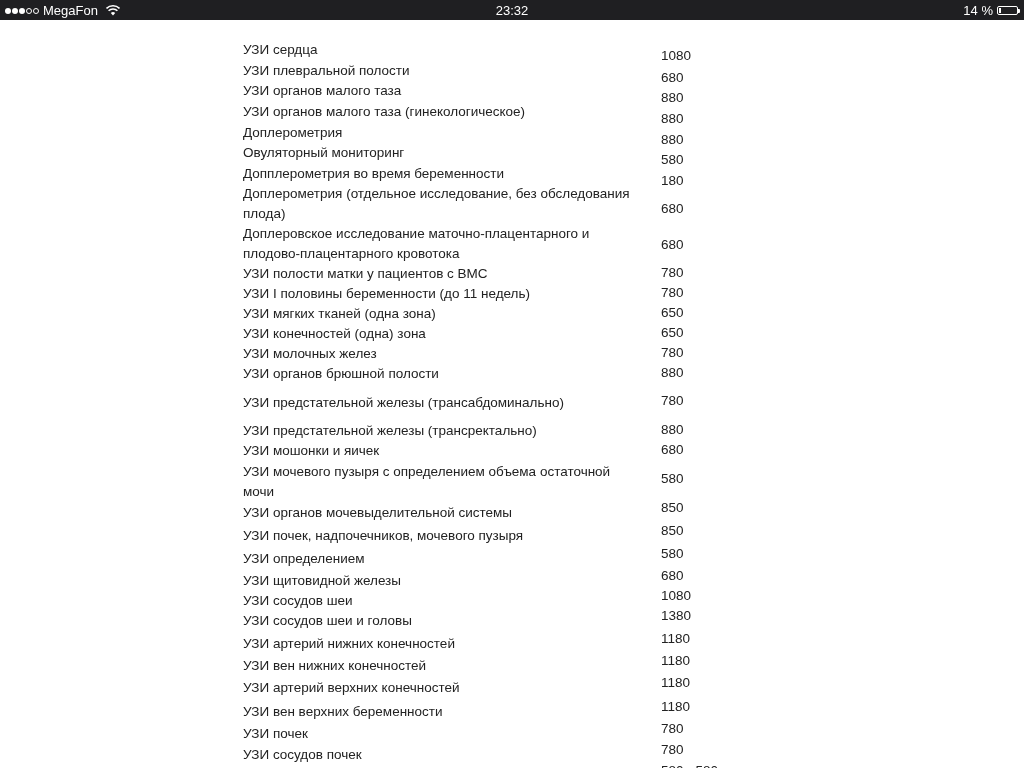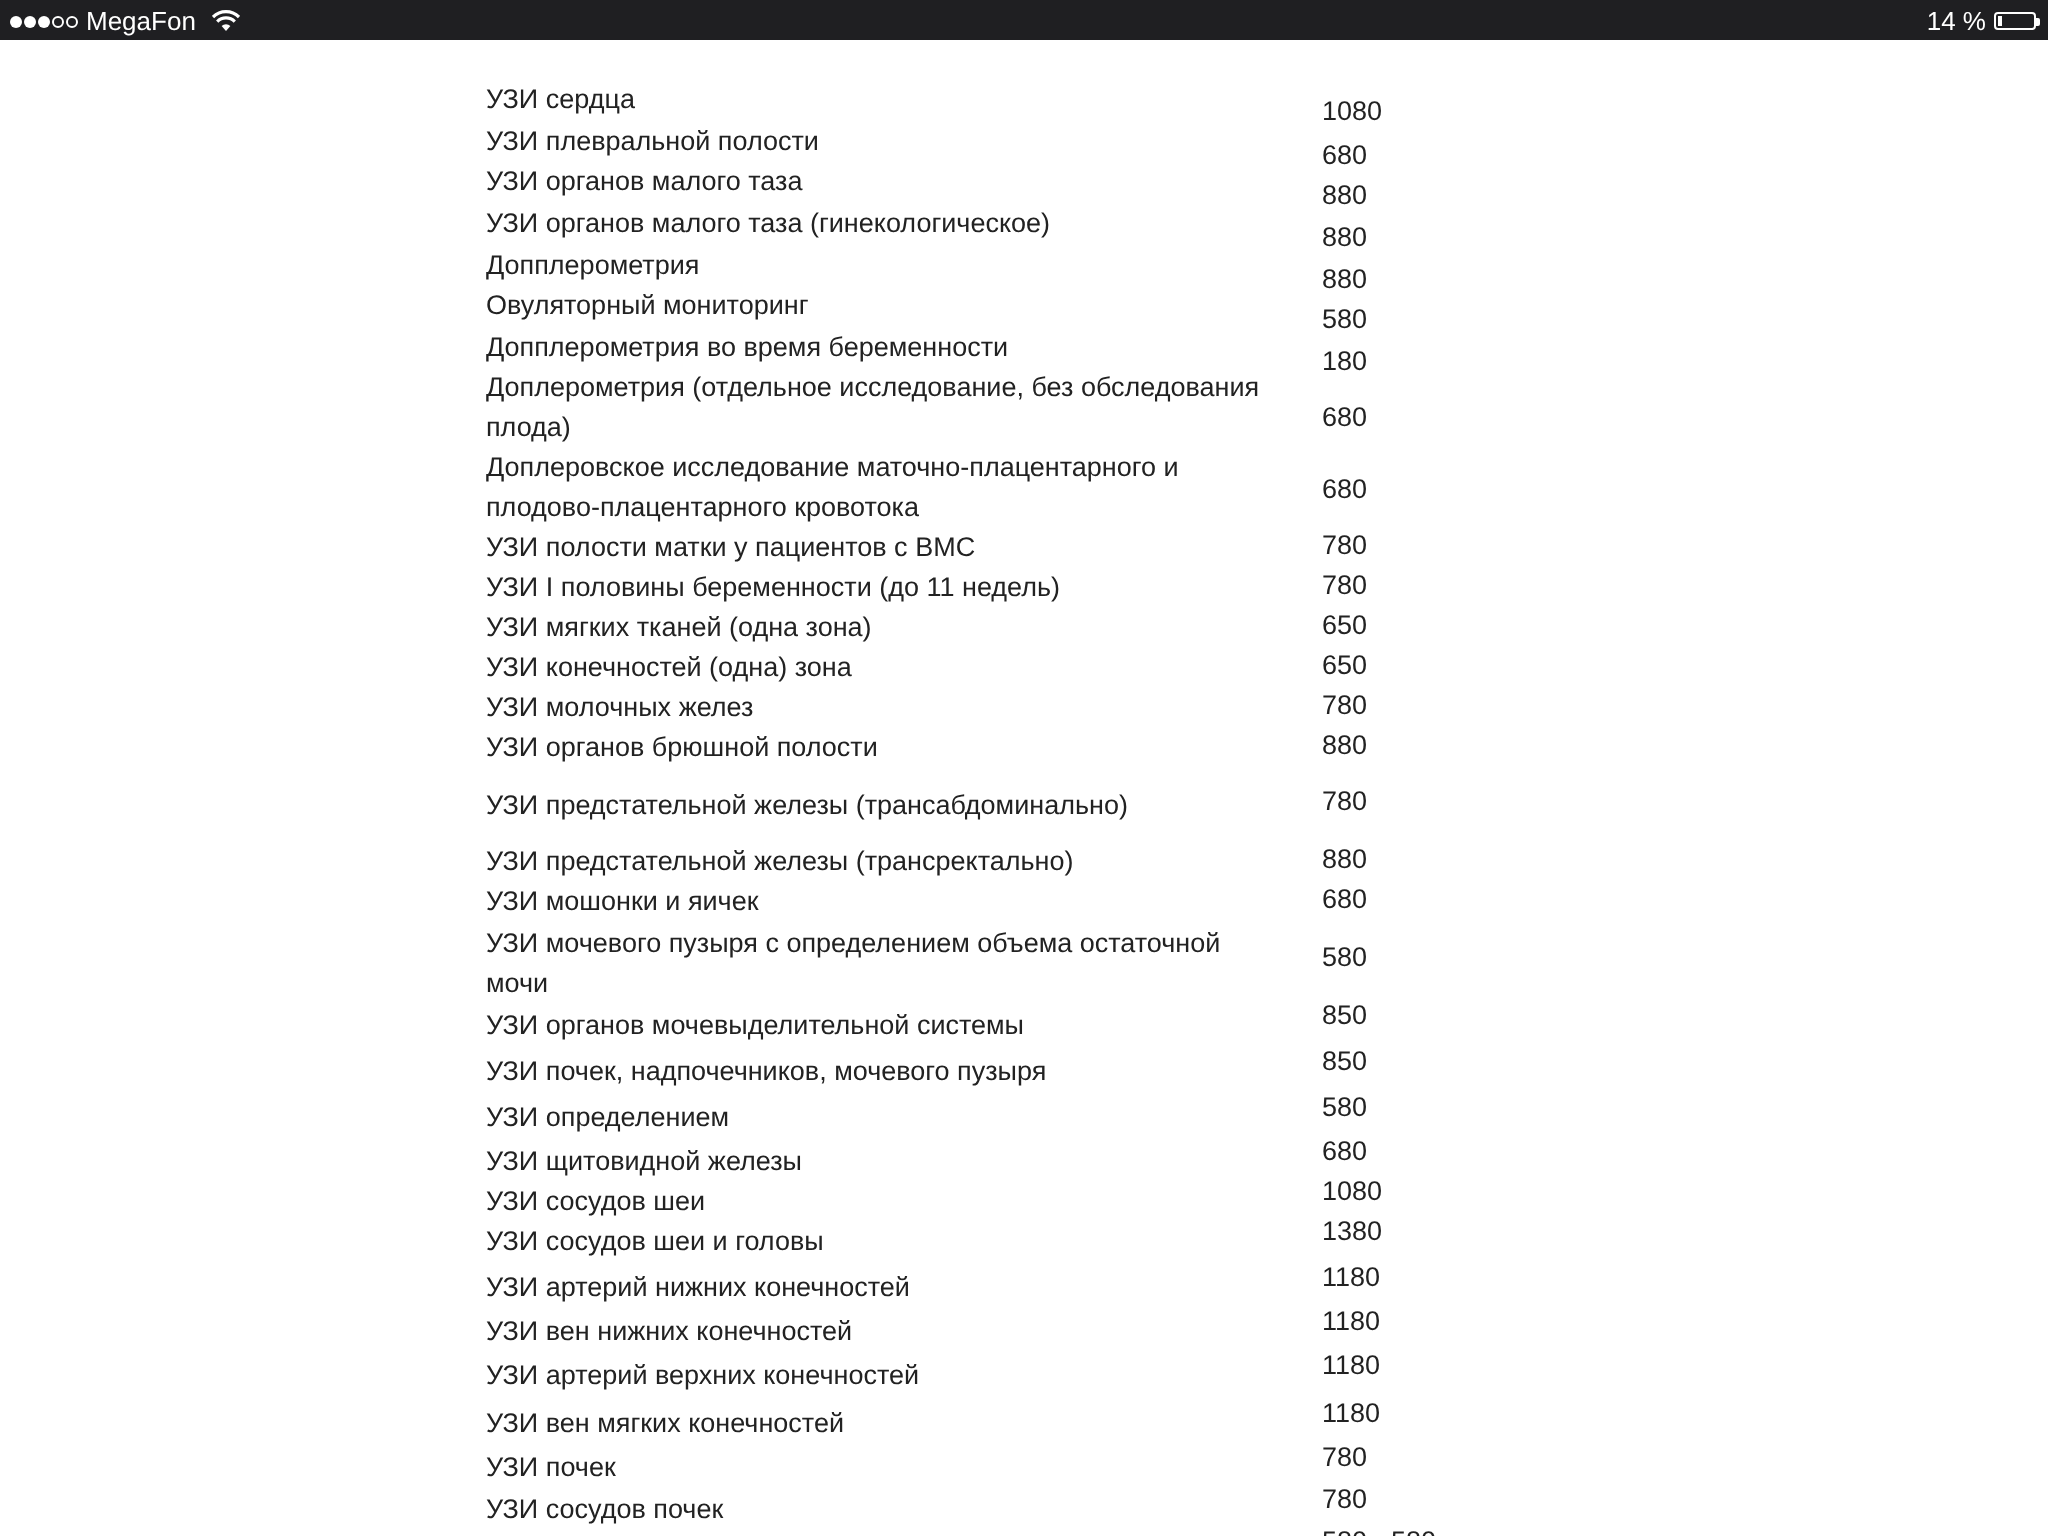--- a/index.html
+++ b/index.html
@@ -33,20 +33,21 @@
         <span class="dot off"></span>
         <span class="dot off"></span>
     </div>
     <span>MegaFon</span>
     <svg class="wifi" viewBox="0 0 14 11">
       <path d="M7 10.5 L4.8 8 A3.2 3.2 0 0 1 9.2 8 Z" fill="#fff"></path>
       <path d="M2.6 5.8 A6.2 6.2 0 0 1 11.4 5.8" stroke="#fff" stroke-width="1.6" fill="none"></path>
       <path d="M0.5 3.5 A9.2 9.2 0 0 1 13.5 3.5" stroke="#fff" stroke-width="1.6" fill="none"></path>
     </svg>
   </div>
+  <div class="sb-center">23:32</div>
   <div class="sb-right">
     <span>14 %</span>
     <div class="battery">
       <div class="fill" style="width: 2px;"></div>
       <div class="nub"></div>
     </div>
   </div>
 </div>
 
 <div class="content" id="list">
@@ -60,21 +61,21 @@
     </div>
     <div class="row" style="top: 61px;">
       <div class="name">УЗИ органов малого таза</div>
       <div class="price" style="top: 7px;">880</div>
     </div>
     <div class="row" style="top: 82px;">
       <div class="name">УЗИ органов малого таза (гинекологическое)</div>
       <div class="price" style="top: 7px;">880</div>
     </div>
     <div class="row" style="top: 103px;">
-      <div class="name">Допплерометрия</div>
+      <div class="name">Доплерометрия</div>
       <div class="price" style="top: 7px;">880</div>
     </div>
     <div class="row" style="top: 123px;">
       <div class="name">Овуляторный мониторинг</div>
       <div class="price" style="top: 7px;">580</div>
     </div>
     <div class="row" style="top: 144px;">
       <div class="name">Допплерометрия во время беременности</div>
       <div class="price" style="top: 7px;">180</div>
     </div>
@@ -156,21 +157,21 @@
     </div>
     <div class="row" style="top: 636px;">
       <div class="name">УЗИ вен нижних конечностей</div>
       <div class="price" style="top: -5px;">1180</div>
     </div>
     <div class="row" style="top: 658px;">
       <div class="name">УЗИ артерий верхних конечностей</div>
       <div class="price" style="top: -5px;">1180</div>
     </div>
     <div class="row" style="top: 682px;">
-      <div class="name">УЗИ вен мягких конечностей</div>
+      <div class="name">УЗИ вен верхних беременности</div>
       <div class="price" style="top: -5px;">1180</div>
     </div>
     <div class="row" style="top: 704px;">
       <div class="name">УЗИ почек</div>
       <div class="price" style="top: -5px;">780</div>
     </div>
     <div class="row" style="top: 725px;">
       <div class="name">УЗИ сосудов почек</div>
       <div class="price" style="top: -5px;">780</div>
     </div>

